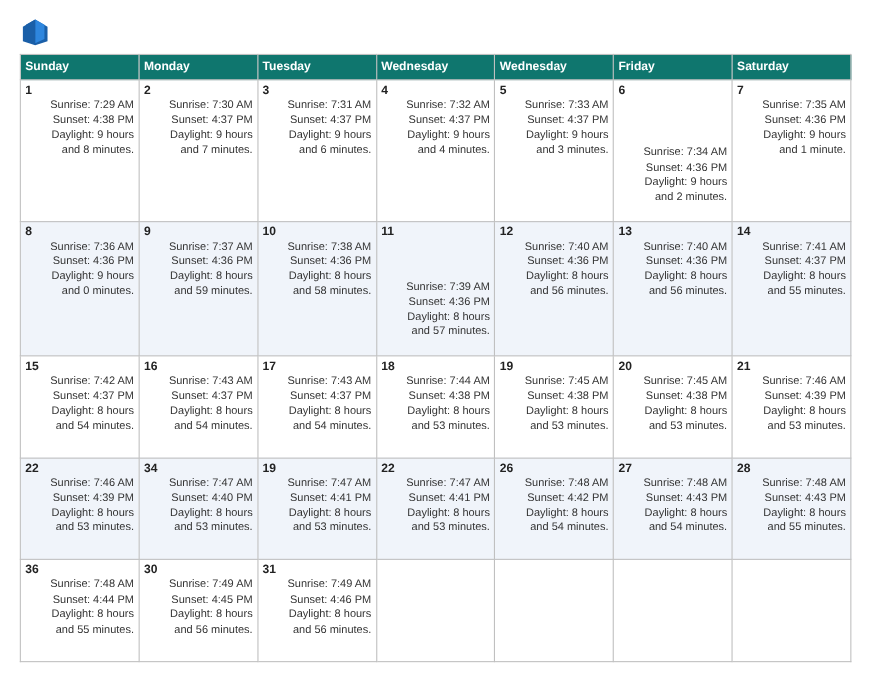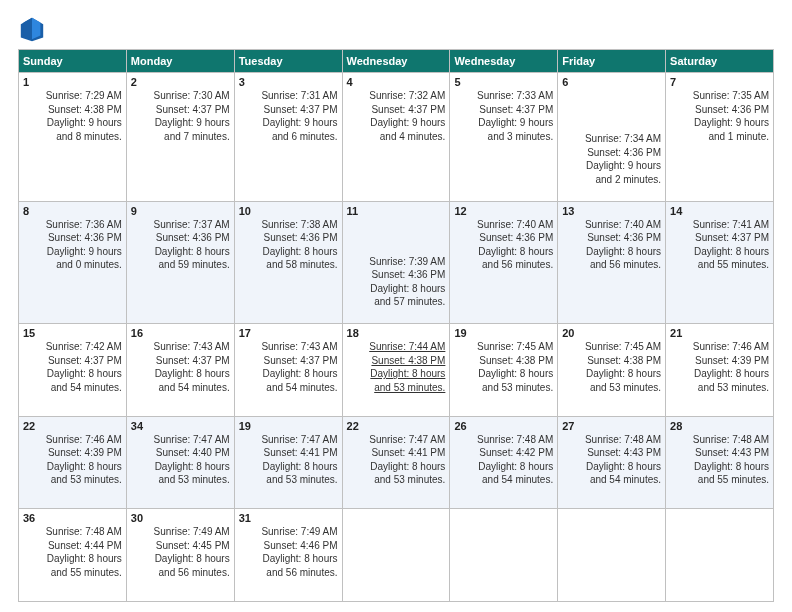--- a/index.html
+++ b/index.html
@@ -250,21 +250,21 @@
           </td>
           <td>
             <span class="day-num">17</span>
             <div class="day-info" style="white-space: pre-line;">Sunrise: 7:43 AM
 Sunset: 4:37 PM
 Daylight: 8 hours
 and 54 minutes.</div>
           </td>
           <td>
             <span class="day-num">18</span>
-            <div class="day-info" style="white-space: pre-line; text-decoration: underline;">Sunrise: 7:44 AM
+            <div class="day-info" style="white-space: pre-line;">Sunrise: 7:44 AM
 Sunset: 4:38 PM
 Daylight: 8 hours
 and 53 minutes.</div>
           </td>
           <td>
             <span class="day-num">19</span>
             <div class="day-info" style="white-space: pre-line;">Sunrise: 7:45 AM
 Sunset: 4:38 PM
 Daylight: 8 hours
 and 53 minutes.</div>

